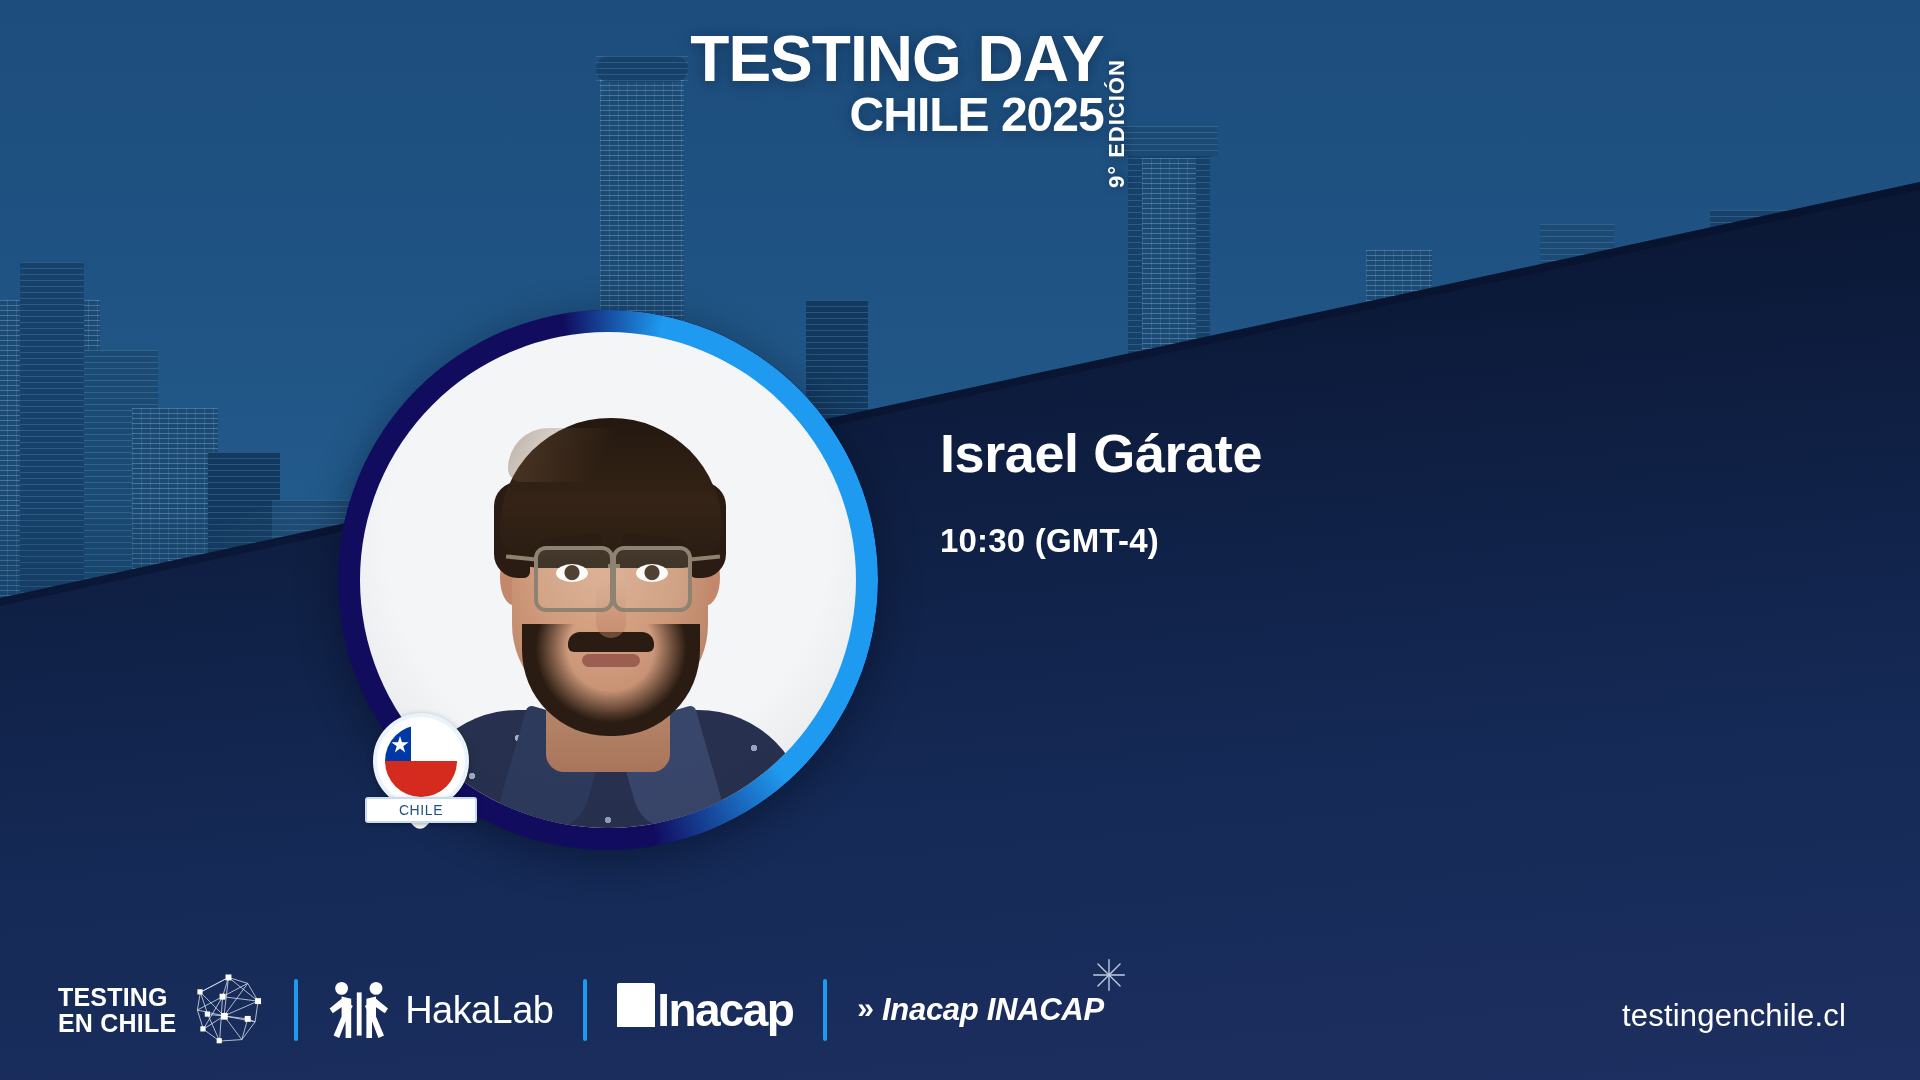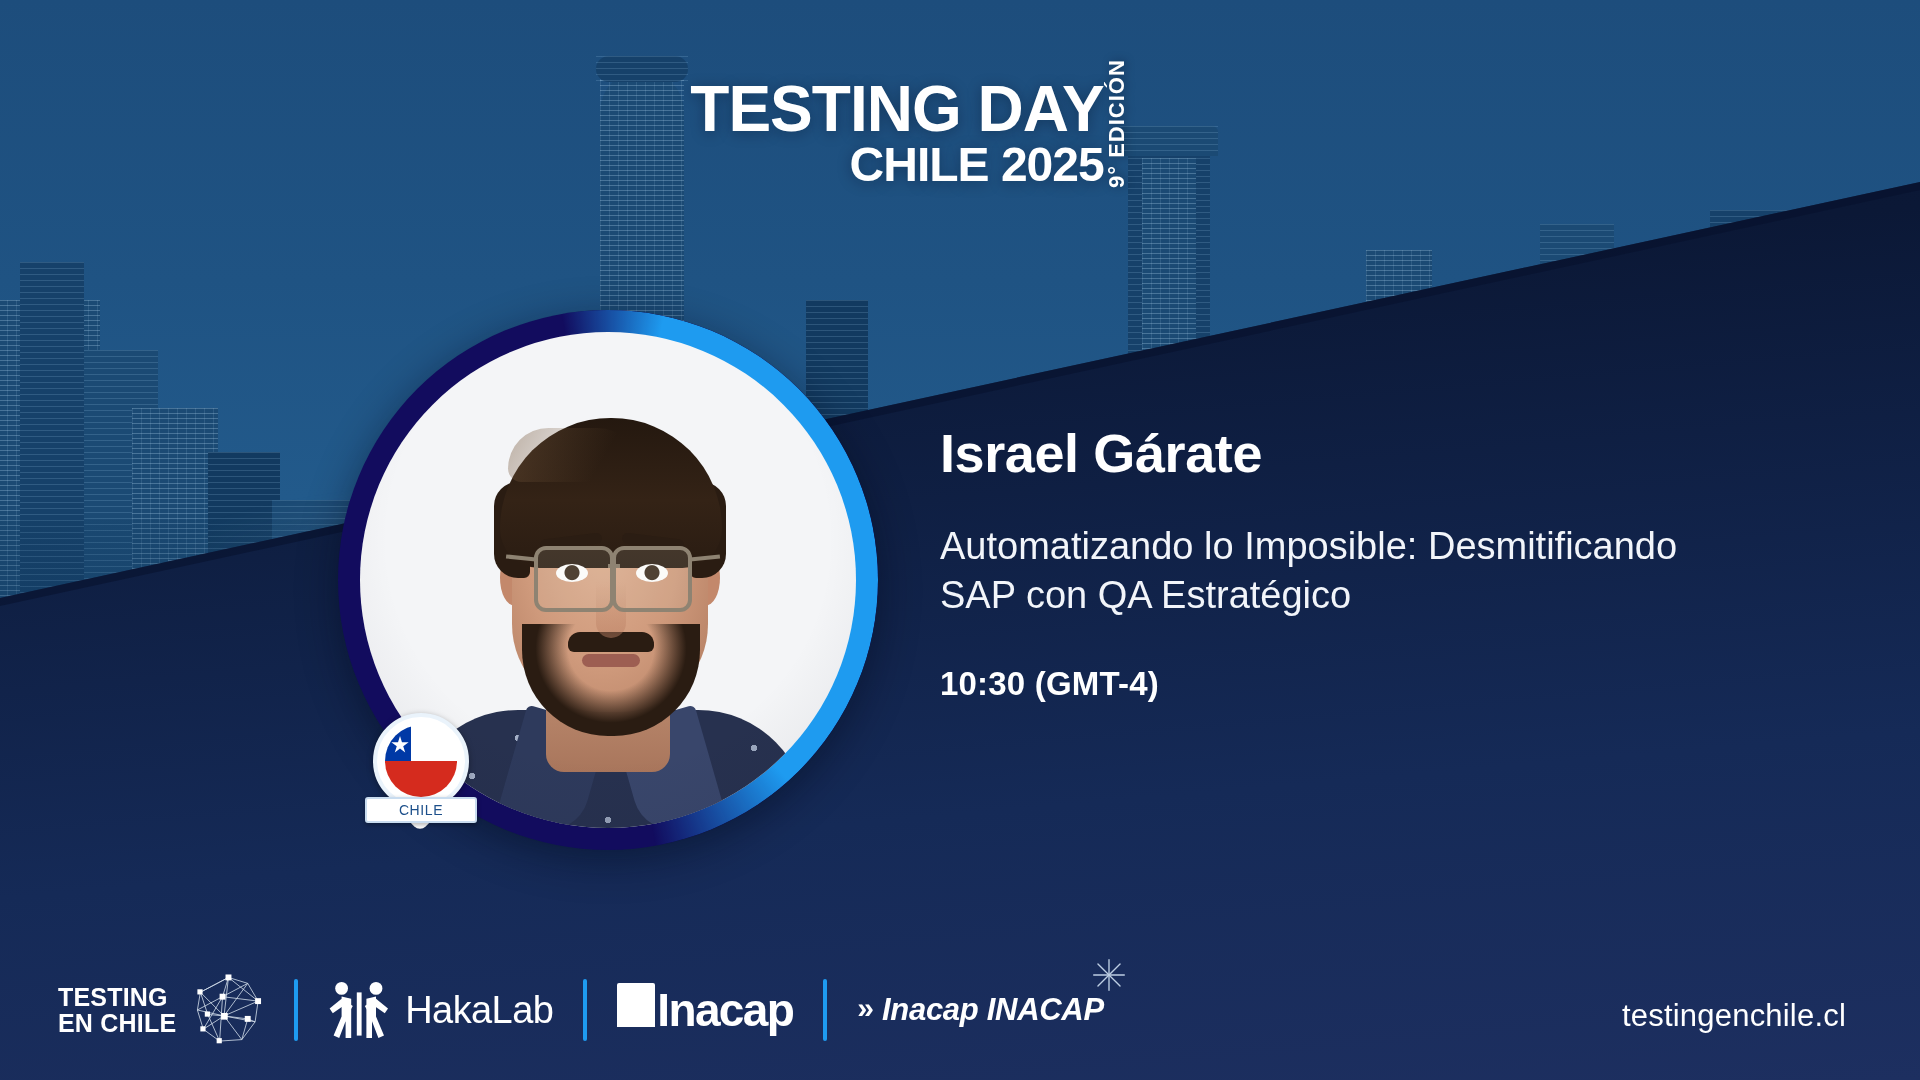--- a/index.html
+++ b/index.html
@@ -61,21 +61,21 @@
     background:rgba(8,16,44,.55);
   }
 
   
   .title-wrap{
     position:absolute; left:0; top:28px; width:1920px;
     display:flex; justify-content:center; align-items:flex-start;
     pointer-events:none;
   }
   .title-block{
-    display:flex; align-items:flex-end; 
+    display:flex; align-items:flex-start; 
     transform:translateX(-50px);
   }
   .title-lines{ text-align:right; }
   .title-l1, .title-l2{
     color:#fff; font-weight:bold; letter-spacing:-1px;
     line-height:.98; white-space:nowrap;
     text-shadow:0 2px 14px rgba(4,12,32,.35);
   }
   .title-l1{ font-size:64px; }
   .title-l2{ font-size:48px;padding-left:40px; }
@@ -378,21 +378,20 @@
         <div class="star"></div>
       </div>
     </div>
     <div class="pin-label">
       <span>CHILE</span>
     </div>
   </div>
 
   <div class="speaker">
     <div class="sp-name">Israel Gárate</div>
-    <div class="sp-talk">Automatizando lo Imposible: Desmitificando SAP con QA Estratégico</div>
     <div class="sp-time">10:30 (GMT-4)</div>
   </div>
 
   <div class="footer">
     <div class="footer-left">
 
       <div class="tec">
         <div class="tec-text">
           <div>TESTING</div>
           <div>EN CHILE</div>

